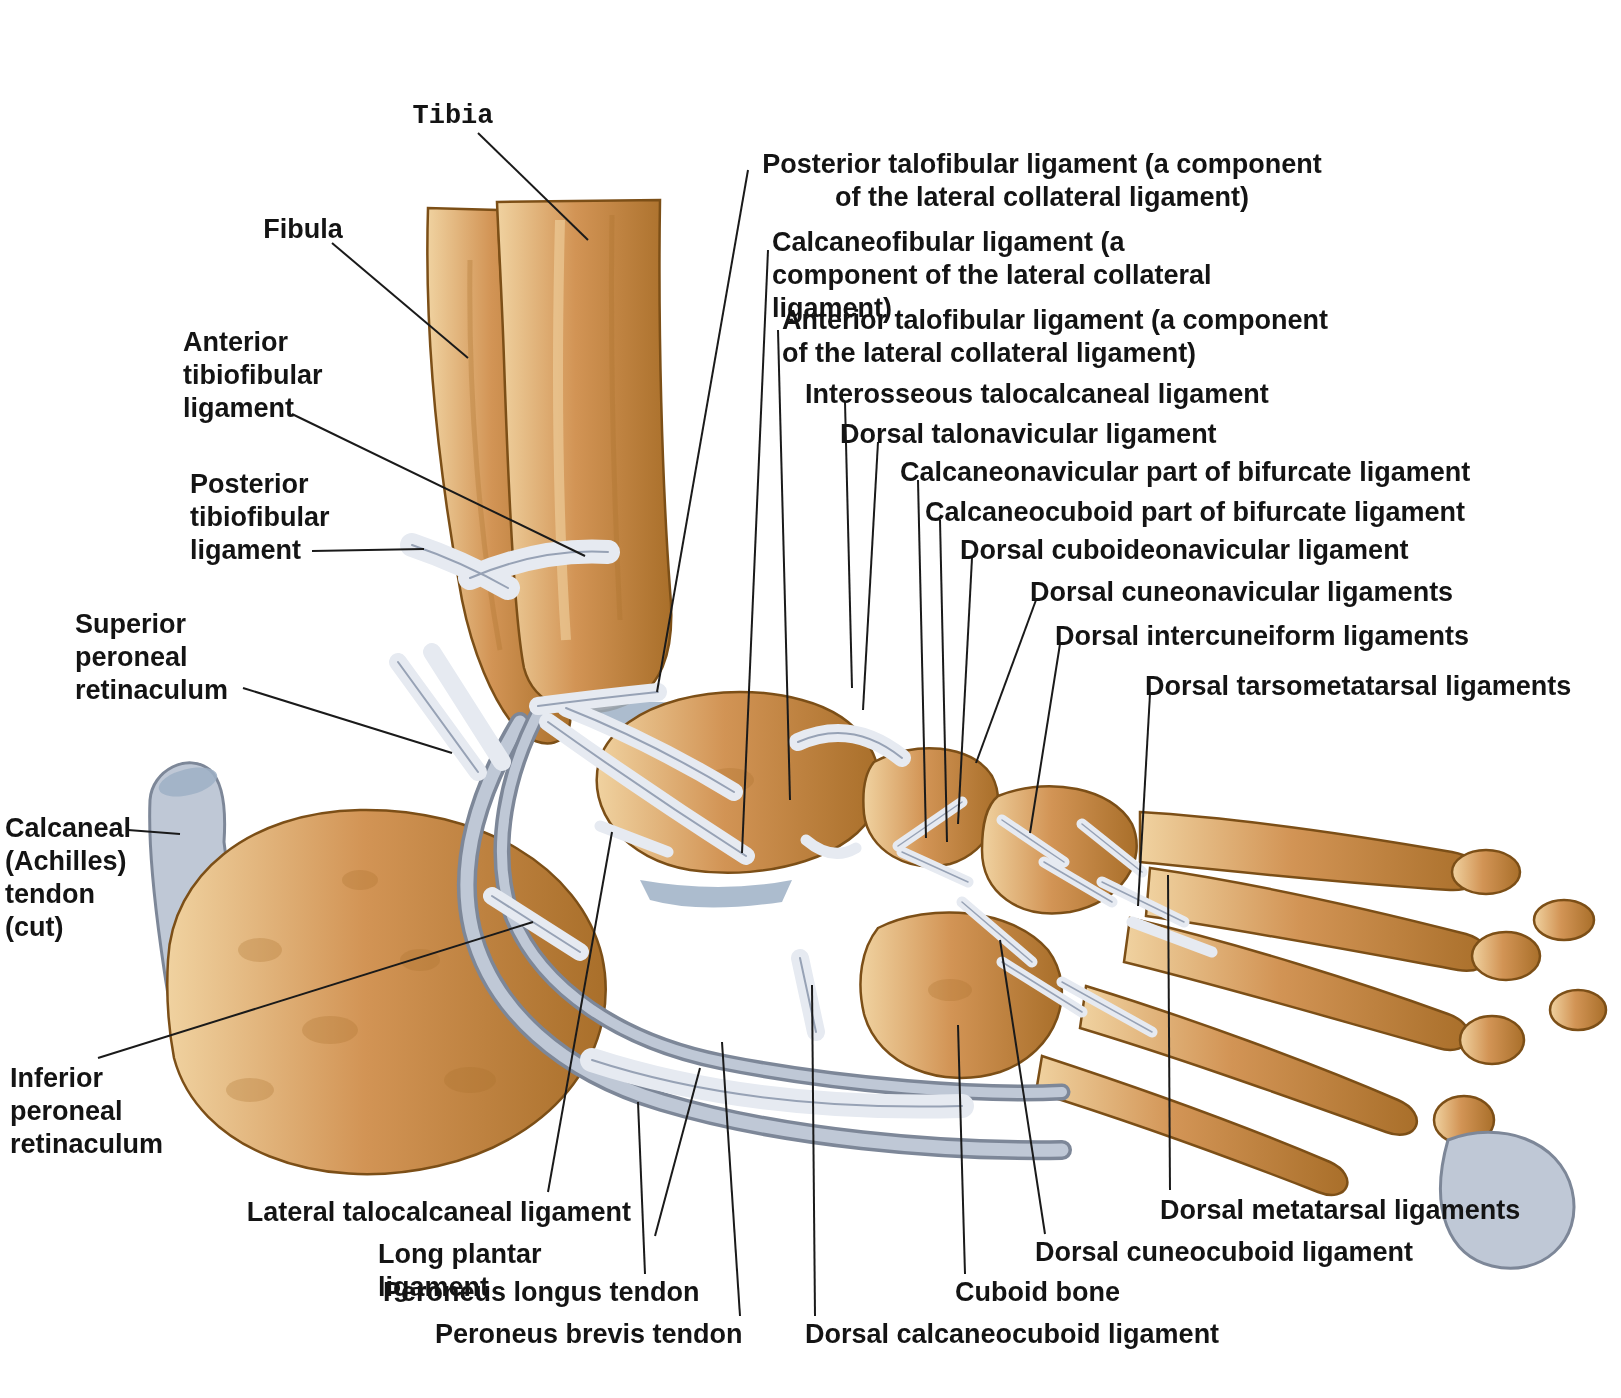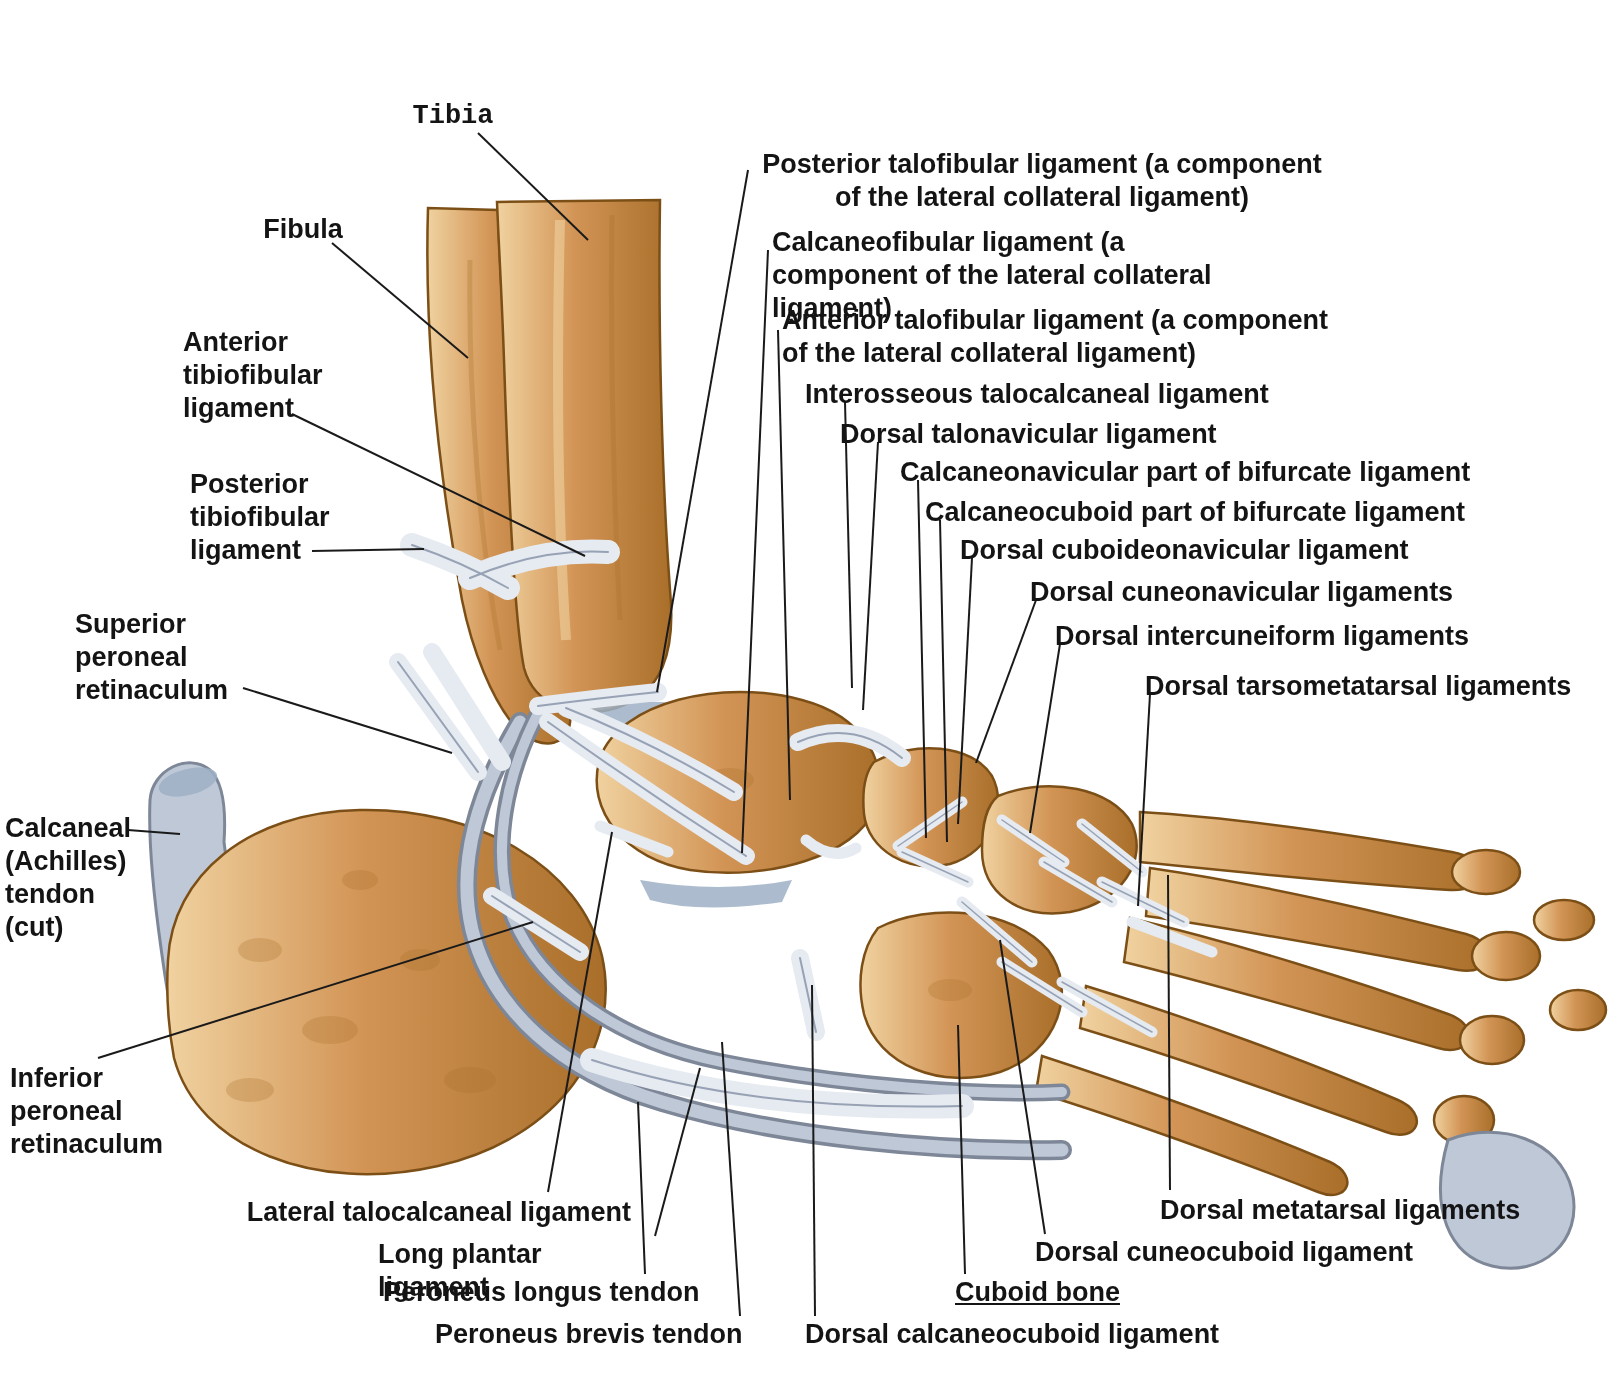--- a/index.html
+++ b/index.html
@@ -182,17 +182,17 @@
       <div class="label" style="left: 805px; top: 378px; width: 500px; text-align: left;">Interosseous talocalcaneal ligament</div>
       <div class="label" style="left: 840px; top: 418px; width: 420px; text-align: left;">Dorsal talonavicular ligament</div>
       <div class="label" style="left: 900px; top: 456px; width: 610px; text-align: left;">Calcaneonavicular part of bifurcate ligament</div>
       <div class="label" style="left: 925px; top: 496px; width: 580px; text-align: left;">Calcaneocuboid part of bifurcate ligament</div>
       <div class="label" style="left: 960px; top: 534px; width: 470px; text-align: left;">Dorsal cuboideonavicular ligament</div>
       <div class="label" style="left: 1030px; top: 576px; width: 450px; text-align: left;">Dorsal cuneonavicular ligaments</div>
       <div class="label" style="left: 1055px; top: 620px; width: 450px; text-align: left;">Dorsal intercuneiform ligaments</div>
       <div class="label" style="left: 1145px; top: 670px; width: 465px; text-align: left;">Dorsal tarsometatarsal ligaments</div>
       <div class="label" style="left: 1160px; top: 1194px; width: 400px; text-align: left;">Dorsal metatarsal ligaments</div>
       <div class="label" style="left: 1035px; top: 1236px; width: 400px; text-align: left;">Dorsal cuneocuboid ligament</div>
-      <div class="label" style="left: 955px; top: 1276px; width: 190px; text-align: left; text-decoration: underline;">Cuboid bone</div>
+      <div class="label" style="left: 955px; top: 1276px; width: 190px; text-align: left;">Cuboid bone</div>
       <div class="label" style="left: 805px; top: 1318px; width: 440px; text-align: left;">Dorsal calcaneocuboid ligament</div>
     </div>
 
 </div>
 
 </body></html>

